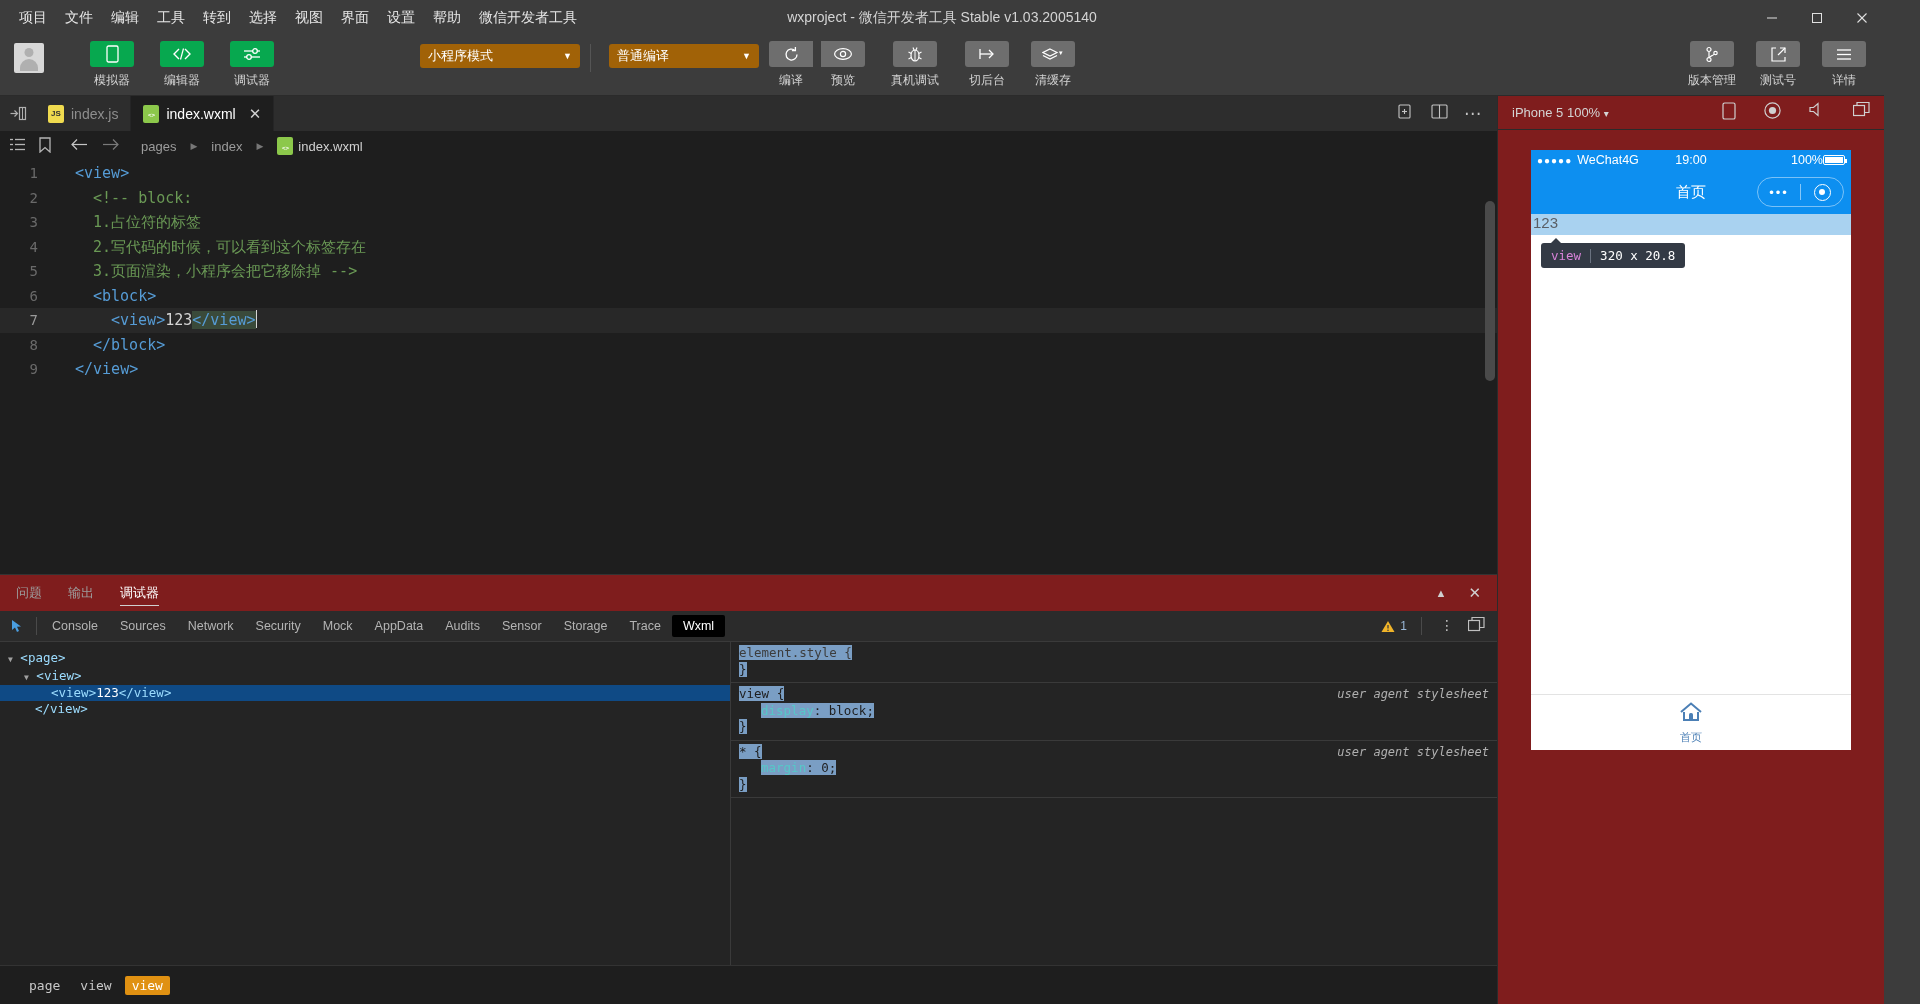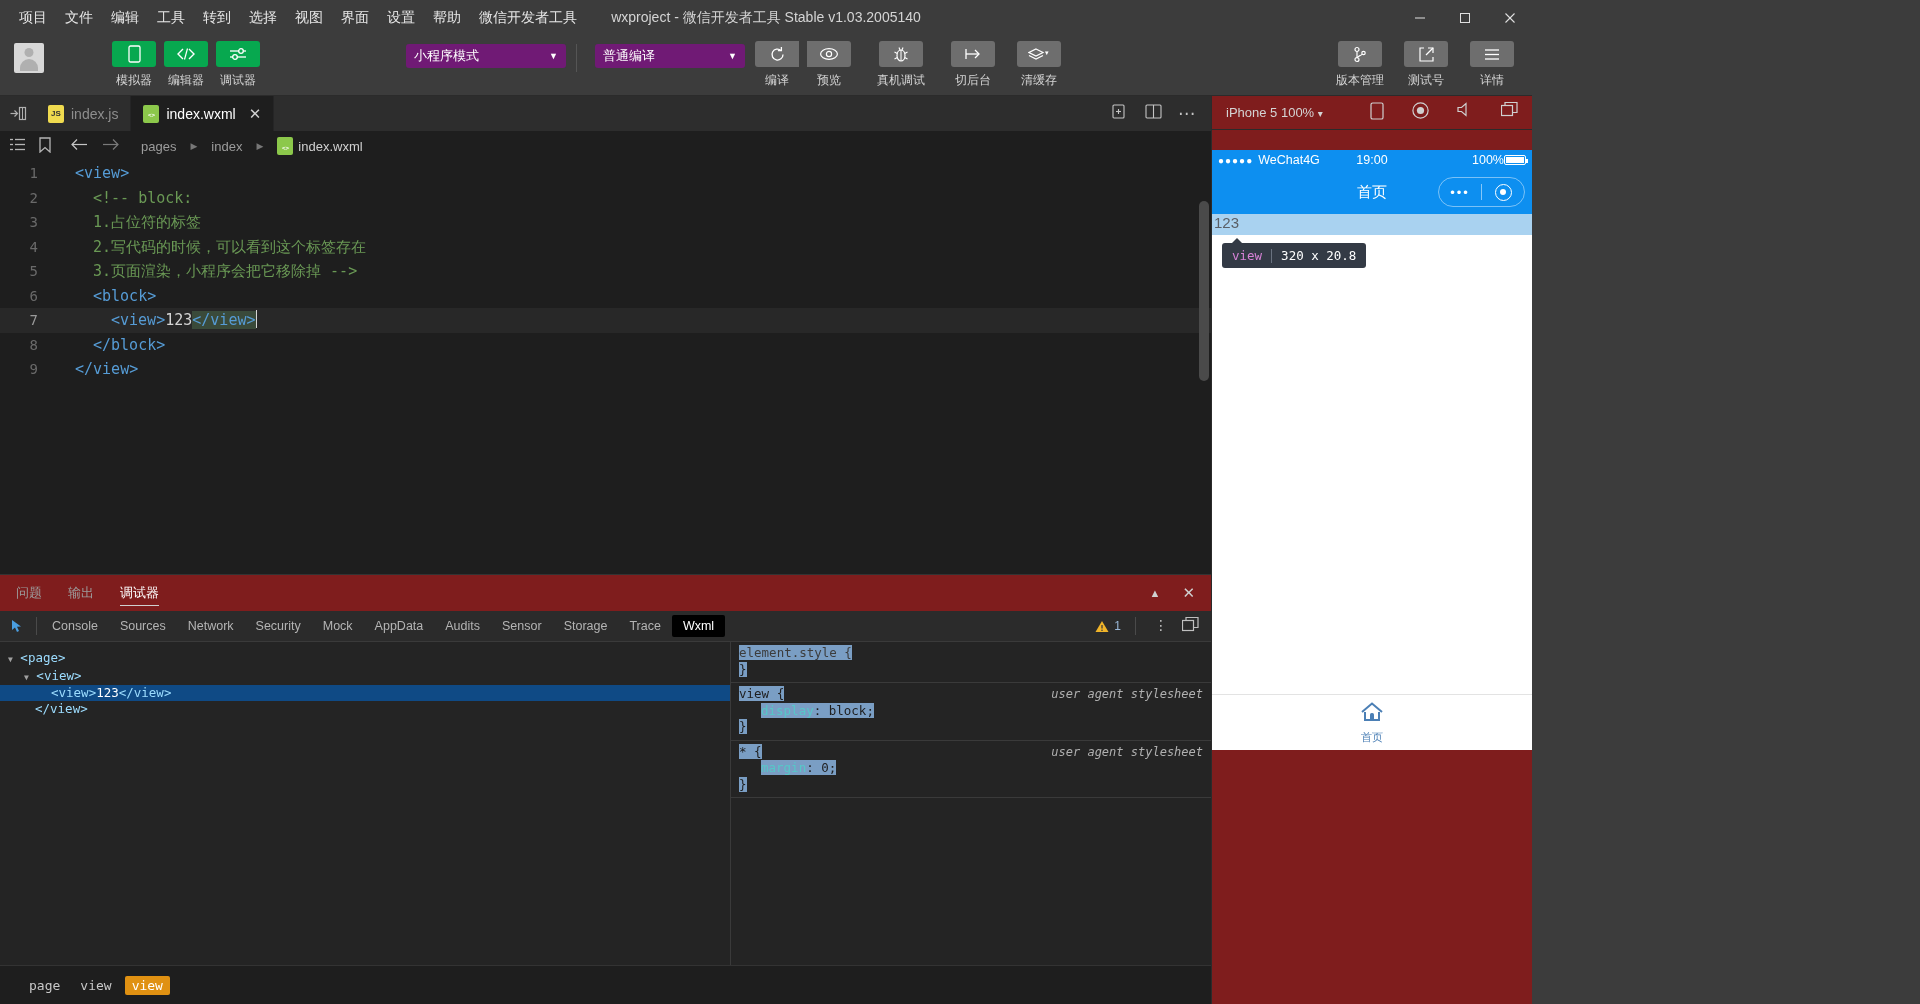--- a/index.html
+++ b/index.html
@@ -3,21 +3,21 @@
 <meta charset="utf-8">
 <style>
   * { box-sizing: border-box; margin: 0; padding: 0; }
   html, body {
     width: 1920px; height: 1004px;
     background: #3c3c3c;
     font-family: "Liberation Sans", "DejaVu Sans", sans-serif;
     overflow: hidden;
     color: #cccccc;
   }
-  .app { position: relative; width: 1532px; height: 1004px; display: flex; flex-direction: column; }
+  .app { position: relative; width: 1884px; height: 1004px; display: flex; flex-direction: column; }
 
   
   .titlebar {
     height: 36px; background: #3c3c3c; display: flex; align-items: center;
     position: relative; flex: none;
   }
   .menu { display: flex; align-items: center; padding-left: 10px; gap: 0px; }
   .menu-item {
     font-size: 14px; color: #e6e6e6; padding: 4px 9px; cursor: default;
     white-space: nowrap;
@@ -42,33 +42,33 @@
     margin: 7px 0 0 14px; position: relative; overflow: hidden; flex: none;
   }
   .avatar::before {
     content: ""; position: absolute; left: 50%; top: 5px; transform: translateX(-50%);
     width: 9px; height: 9px; border-radius: 50%; background: #b0b0b0;
   }
   .avatar::after {
     content: ""; position: absolute; left: 50%; top: 16px; transform: translateX(-50%);
     width: 18px; height: 12px; border-radius: 9px 9px 0 0; background: #b0b0b0;
   }
-  .tgroup { display: flex; gap: 0; margin-left: 64px; padding-top: 5px; }
+  .tgroup { display: flex; gap: 18px; margin-left: 42px; padding-top: 5px; }
   .tbtn { display: flex; flex-direction: column; align-items: center; width: 52px; }
   .tbtn .sq {
     width: 44px; height: 26px; border-radius: 3px; display: flex;
     align-items: center; justify-content: center; color: #fff;
   }
   .tbtn .sq.green { background: #07a84f; }
   .tbtn .sq.grey { background: #6e6e6e; }
   .tbtn .lbl { font-size: 12px; color: #d4d4d4; margin-top: 5px; white-space: nowrap; }
   .sep { width: 1px; height: 28px; background: #555; margin: 8px 10px 0 10px; }
 
   .select {
-    height: 24px; background: #701a75; border-radius: 3px; color: #fff;
+    height: 24px; background: #a16207; border-radius: 3px; color: #fff;
     font-size: 13px; display: flex; align-items: center; padding: 0 8px;
     position: relative; margin-top: 8px;
   }
   .select .caret { margin-left: auto; font-size: 9px; }
   .modesel { width: 160px; margin-left: 142px; }
   .compsel { width: 150px; }
   .right-tools { position: absolute; right: 14px; top: 5px; display: flex; gap: 14px; }
 
   
   .body { flex: 1; display: flex; min-height: 0; }

